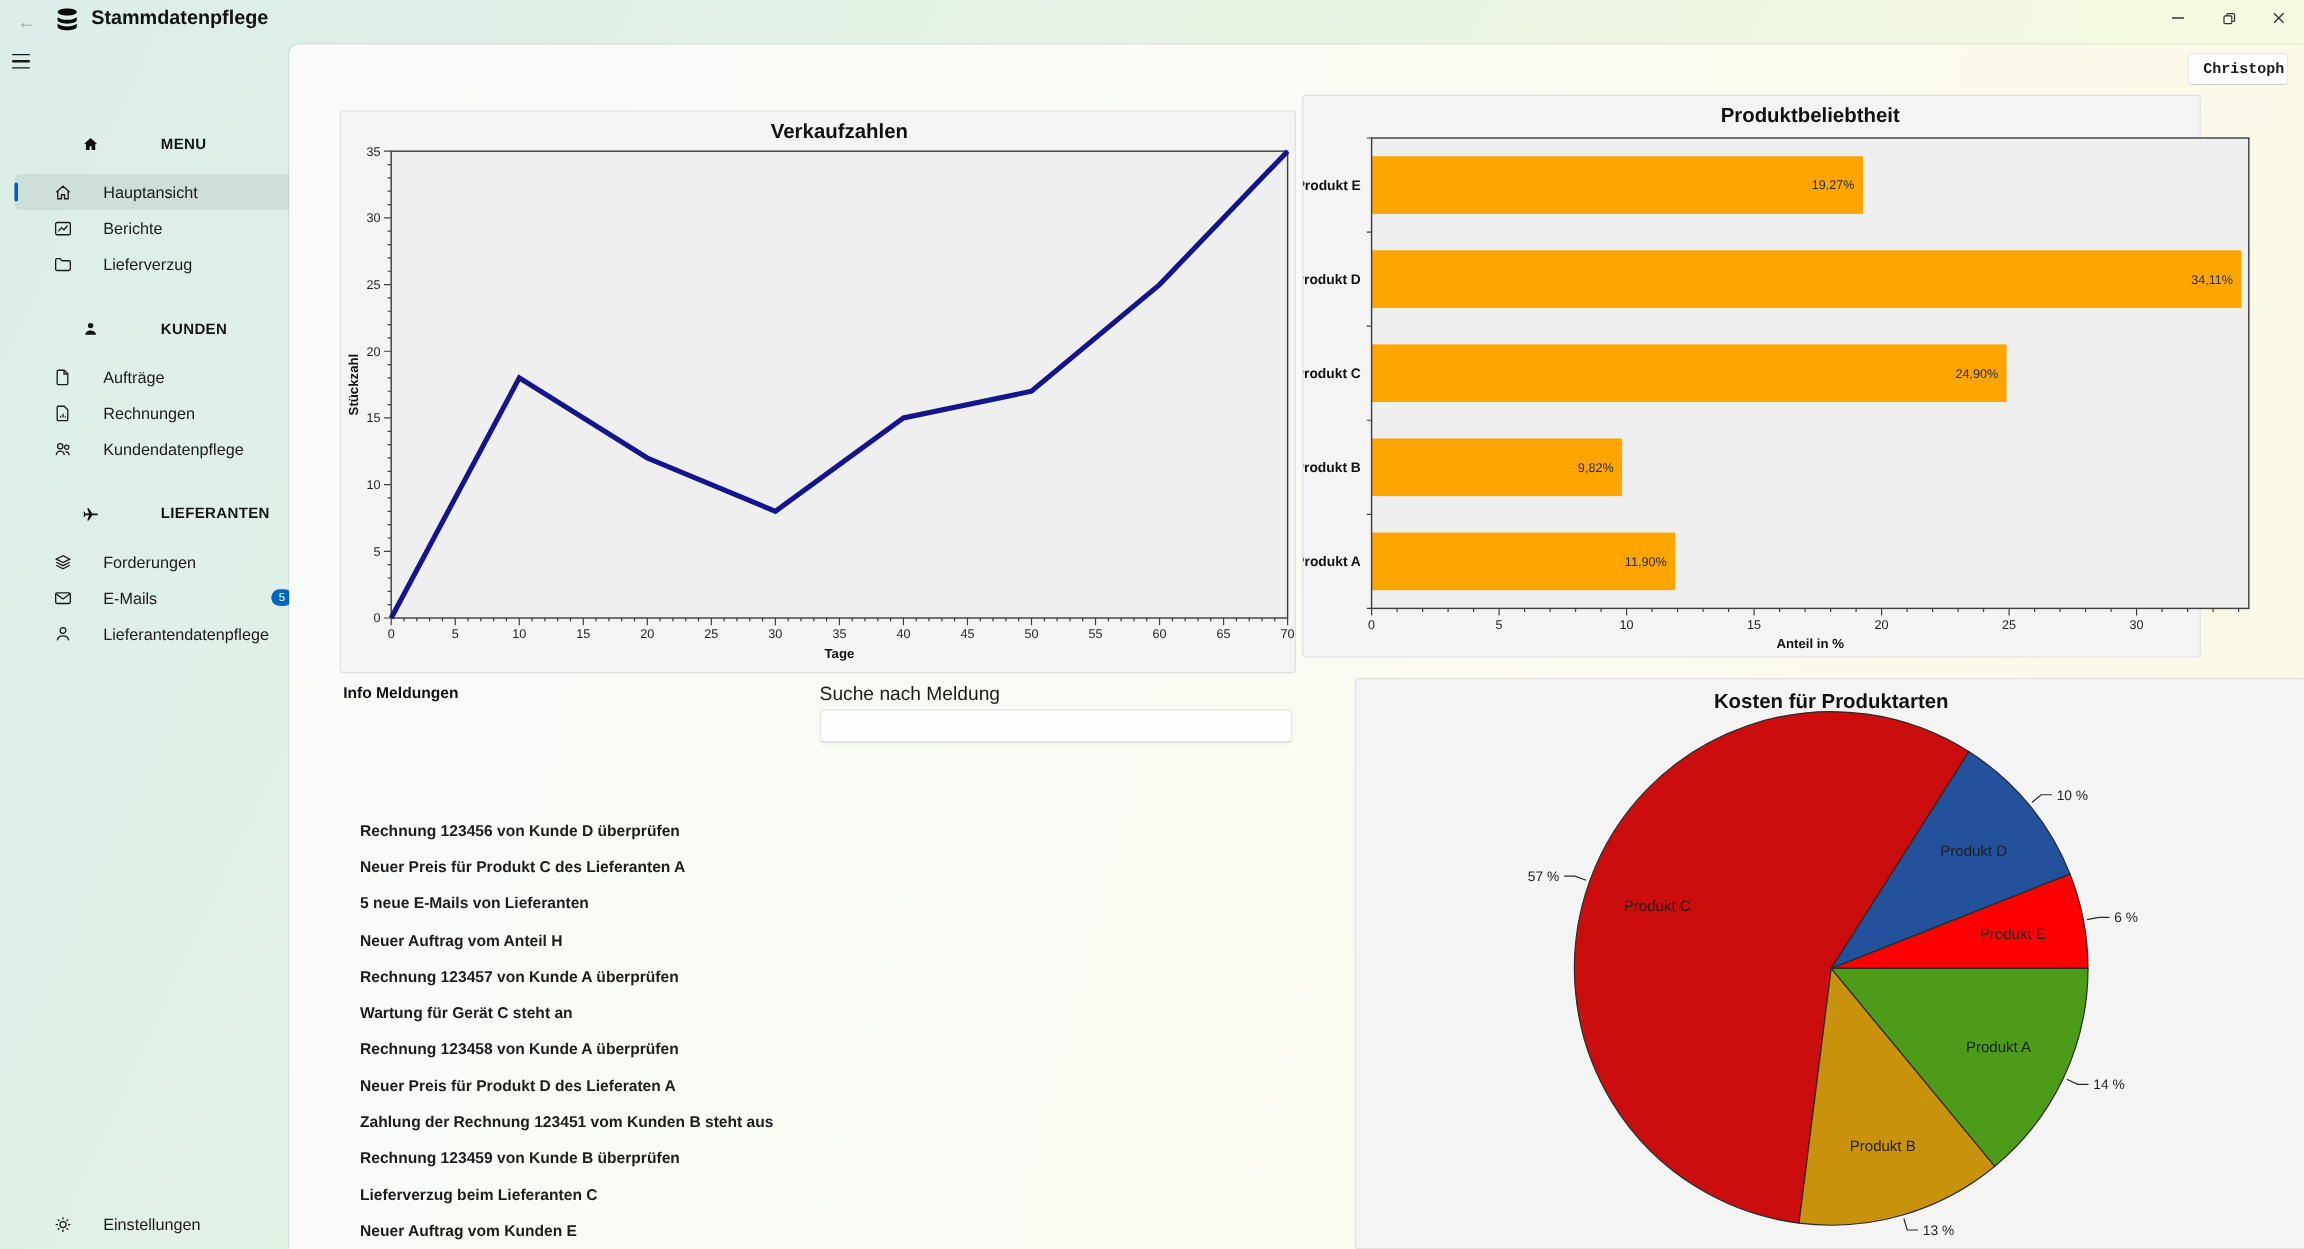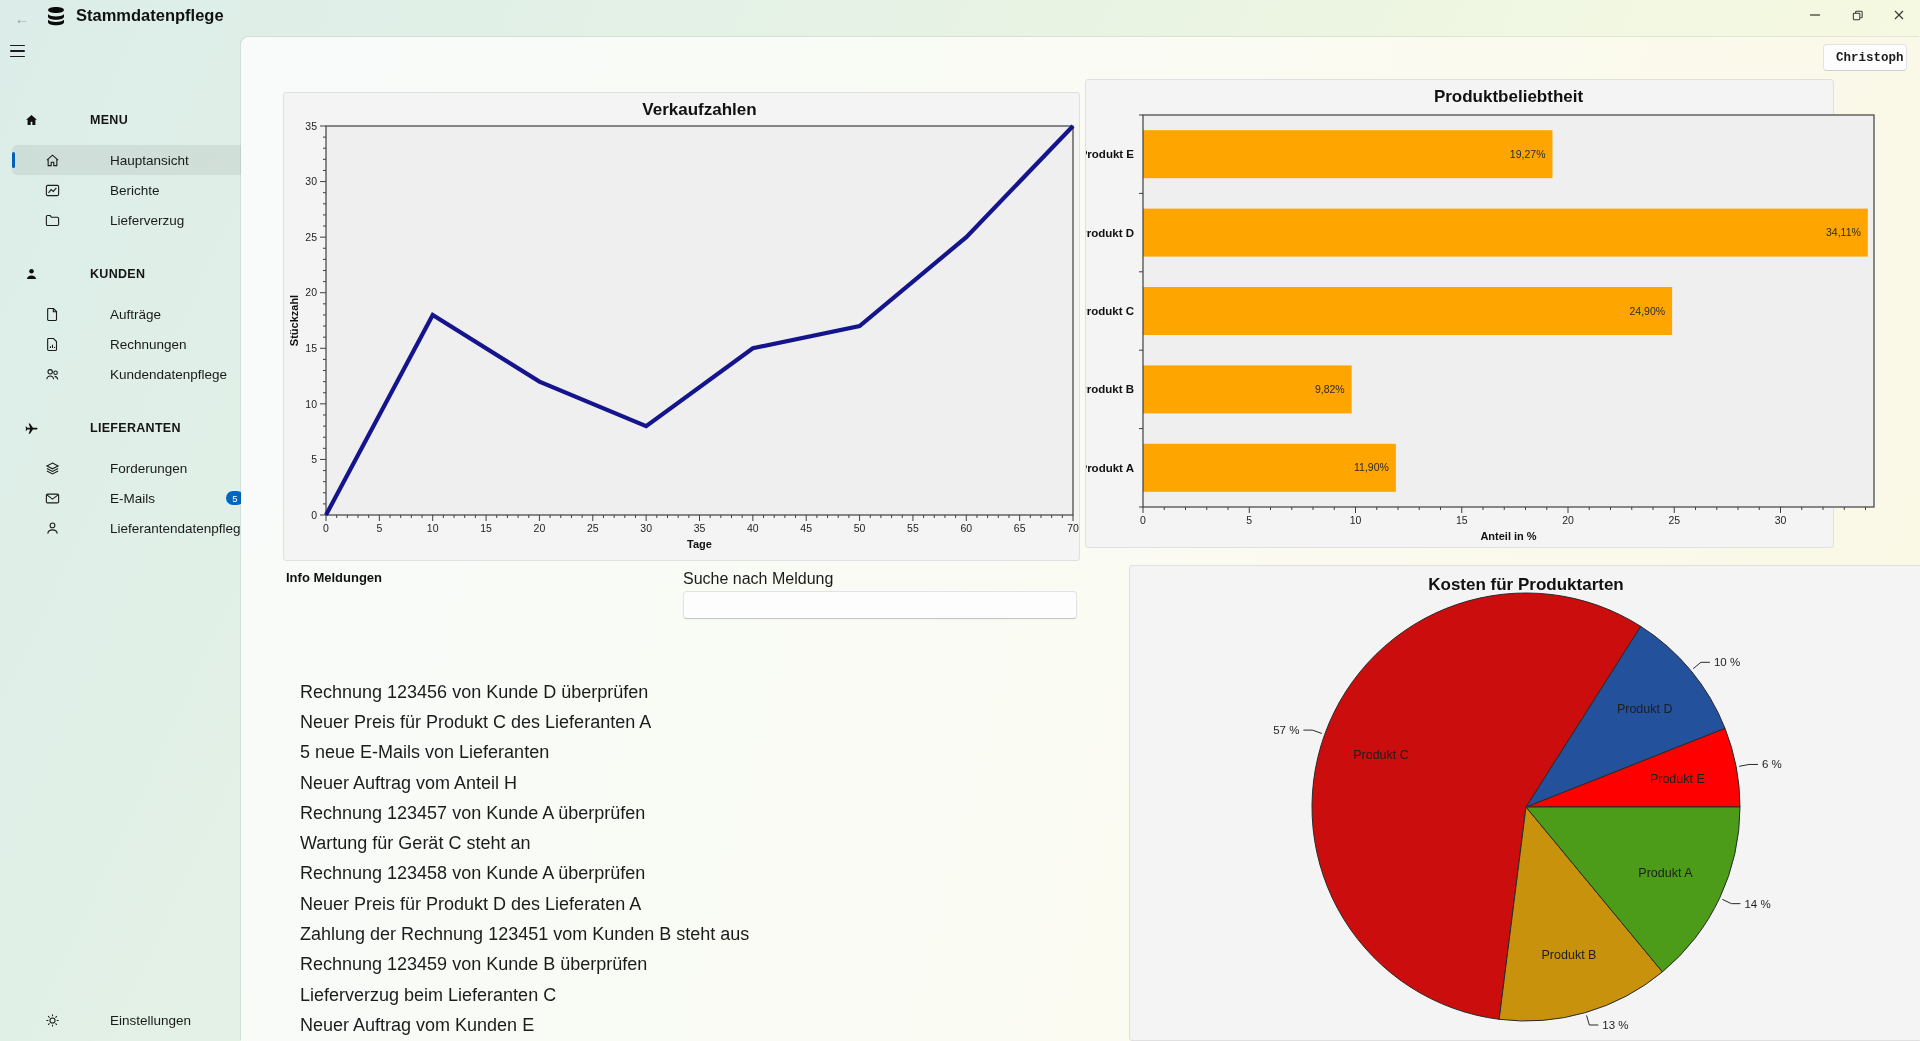--- a/index.html
+++ b/index.html
@@ -12,27 +12,27 @@
             display:flex;align-items:center;justify-content:center;}
   .app-logo{position:absolute;left:44px;top:5px;width:24px;height:24px;}
   .app-title{position:absolute;left:76px;top:6px;font-size:16.5px;font-weight:600;color:#111;}
   .win-controls{position:absolute;right:0;top:0;height:30px;display:flex;}
   .win-btn{width:42px;height:30px;display:flex;align-items:center;justify-content:center;color:#333;}
   .hamburger{position:absolute;left:8px;top:40px;width:26px;height:22px;display:flex;flex-direction:column;
              justify-content:center;gap:4px;padding-left:2px;}
   .hamburger span{display:block;width:15px;height:1.6px;background:#1b1b1b;border-radius:1px;}
   
   .sidebar{position:absolute;left:0;top:70px;width:241px;bottom:0;}
-  .nav-header{display:flex;align-items:center;height:30px;padding-left:24px;}
+  .nav-header{display:flex;align-items:center;height:30px;padding-left:68px;}
   .nav-header .nav-hicon{width:15px;height:15px;flex:0 0 15px;}
   .nav-header .nav-hlabel{margin-left:51px;font-size:12.5px;font-weight:700;letter-spacing:.3px;color:#151515;}
   .nav-item{position:relative;display:flex;align-items:center;height:30px;margin-left:12px;width:212px;
             padding-left:32px;border-radius:5px;}
   .nav-item .nav-icon{width:17px;height:17px;flex:0 0 17px;}
-  .nav-item .nav-label{margin-left:49px;font-size:13.5px;color:#1a1a1a;white-space:nowrap;}
+  .nav-item .nav-label{margin-left:25px;font-size:13.5px;color:#1a1a1a;white-space:nowrap;}
   .nav-item.selected{background:rgba(0,0,0,0.065);}
   .nav-item.selected::before{content:"";position:absolute;left:0;top:7px;width:3px;height:16px;
             border-radius:2px;background:#005FB8;}
   .nav-badge{position:absolute;right:12px;top:8px;min-width:14px;height:14px;border-radius:8px;background:#0067C0;
             color:#fff;font-size:9.5px;display:flex;align-items:center;justify-content:center;padding:0 2px;}
   .mt24{margin-top:24px;} .mt10{margin-top:10px;} .mt35{margin-top:35px;}
   .nav-footer{position:absolute;left:0;bottom:6px;width:241px;}
   
   .content{position:absolute;left:241px;top:37px;right:0;bottom:0;border-radius:8px 0 0 0;
            background:linear-gradient(105deg,#f8fbfa 0%,#fafbf3 50%,#faf8e4 100%);
@@ -44,21 +44,21 @@
   #panel-line{left:42px;top:55px;width:797px;height:469px;}
   #panel-bar{left:844px;top:42px;width:749px;height:469px;}
   #panel-pie{left:888px;top:528px;width:793px;height:476px;text-align:right;}
   .info-section{position:absolute;left:42px;top:528px;width:797px;height:476px;}
   .info-title{position:absolute;left:3px;top:5px;font-size:13px;font-weight:700;color:#111;}
   .search-label{position:absolute;left:400px;top:5px;font-size:16px;color:#1b1b1b;}
   .search-input{position:absolute;left:400px;top:26px;width:394px;height:28px;box-sizing:border-box;
         border:1px solid #e3e3e3;border-bottom:1.5px solid #c4c4c4;border-radius:4px;background:#fdfdfd;
         font-size:13px;padding:0 8px;outline:none;box-shadow:0 1px 2px rgba(0,0,0,0.03);}
   .msg-list{position:absolute;left:17px;top:112px;right:10px;}
-  .msg{height:30.3px;display:flex;align-items:center;font-size:18px;color:#1c1c1c;white-space:nowrap;}
+  .msg{height:30.3px;display:flex;align-items:center;font-size:13px;color:#1c1c1c;white-space:nowrap;font-weight:bold;}
   svg.chart{position:absolute;left:0;top:0;}
   svg text{font-family:"Liberation Sans","DejaVu Sans",sans-serif;}
 </style>
 </head>
 <body>
 
 <div id="app">
 
   <div class="titlebar">
     <div class="back-btn">←</div>

